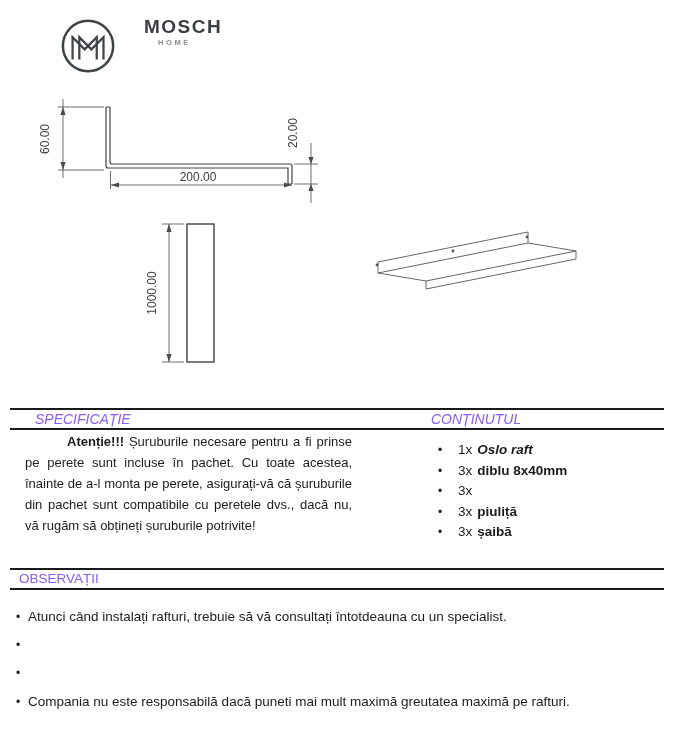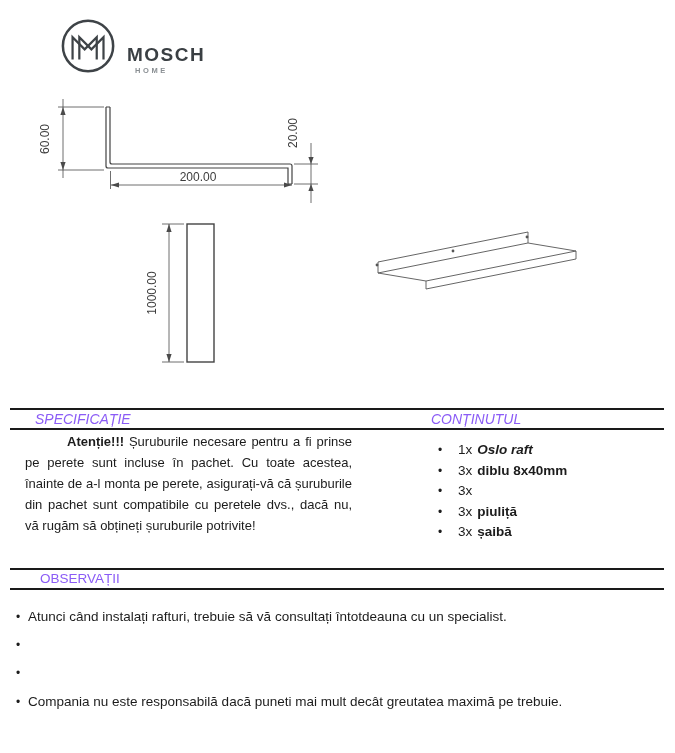--- a/index.html
+++ b/index.html
@@ -1,24 +1,24 @@
 <!DOCTYPE html>
 <html><head>
 <meta charset="utf-8">
 <style>
   html,body{margin:0;padding:0;}
   body{
     width:675px;height:753px;position:relative;background:#ffffff;
     font-family:"Liberation Sans", sans-serif;color:#1f1f1f;overflow:hidden;
   }
   
-  .logo-row{position:absolute;left:60px;top:17px;display:flex;align-items:flex-end;gap:9px;}
+  .logo-row{position:absolute;left:60px;top:17px;display:flex;align-items:flex-start;gap:26px;}
   .logo-text{display:flex;flex-direction:column;}
   .brand-name{font-size:19px;font-weight:700;letter-spacing:1.5px;color:#3a3f43;line-height:20px;}
-  .brand-sub{font-size:7.5px;font-weight:600;letter-spacing:2.6px;color:#8a8f93;margin-top:1px;margin-left:8px;}
+  .brand-sub{font-size:7.5px;font-weight:600;letter-spacing:2.6px;color:#8a8f93;margin-top:1px;margin-left:14px;}
   
   .drawings{position:absolute;left:0;top:85px;}
   .dimtext{font-family:"Liberation Sans", sans-serif;font-size:12px;fill:#3d3d3d;}
   
   .band{position:absolute;left:10px;width:654px;height:18px;border-top:2px solid #1a1a1a;border-bottom:2px solid #1a1a1a;}
   .band-h{position:absolute;top:1px;font-size:14px;color:#8b5cf6;white-space:nowrap;}
   .italic{font-style:italic;}
   
   .spec-p{
     position:absolute;left:25px;top:431px;width:327px;margin:0;
@@ -131,31 +131,31 @@
     <span class="c-name">piuliță</span>
   </div>
   <div class="c-item">
     <span class="c-bullet">•</span>
     <span class="c-qty">3x</span>
     <span class="c-name">șaibă</span>
   </div>
 </div>
 
 <div class="band" style="top:568px;">
-  <span class="band-h" style="left:30px;font-size:13.5px;">OBSERVAȚII</span>
+  <span class="band-h" style="left:9px;font-size:13.5px;">OBSERVAȚII</span>
 </div>
 
 <div class="obs-list">
   <div class="o-item">
     <span class="o-bullet">•</span>
     <span>Atunci când instalați rafturi, trebuie să vă consultați întotdeauna cu un specialist.</span>
   </div>
   <div class="o-item">
     <span class="o-bullet">•</span>
   </div>
   <div class="o-item">
     <span class="o-bullet">•</span>
   </div>
   <div class="o-item">
     <span class="o-bullet">•</span>
-    <span>Compania nu este responsabilă dacă puneti mai mult decât greutatea maximă pe trebuie.</span>
+    <span>Compania nu este responsabilă dacă puneti mai mult maximă greutatea maximă pe rafturi.</span>
   </div>
 </div>
 
 </body></html>

